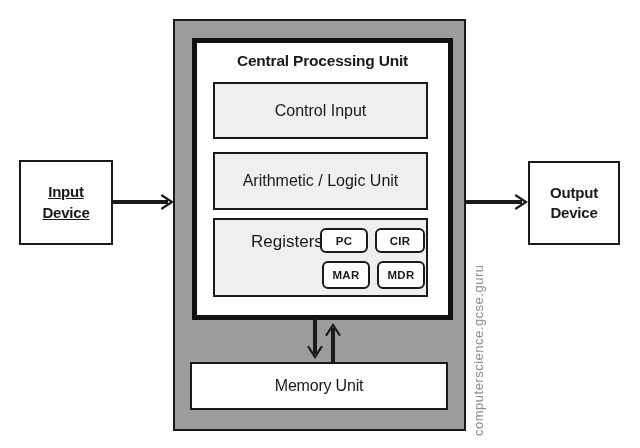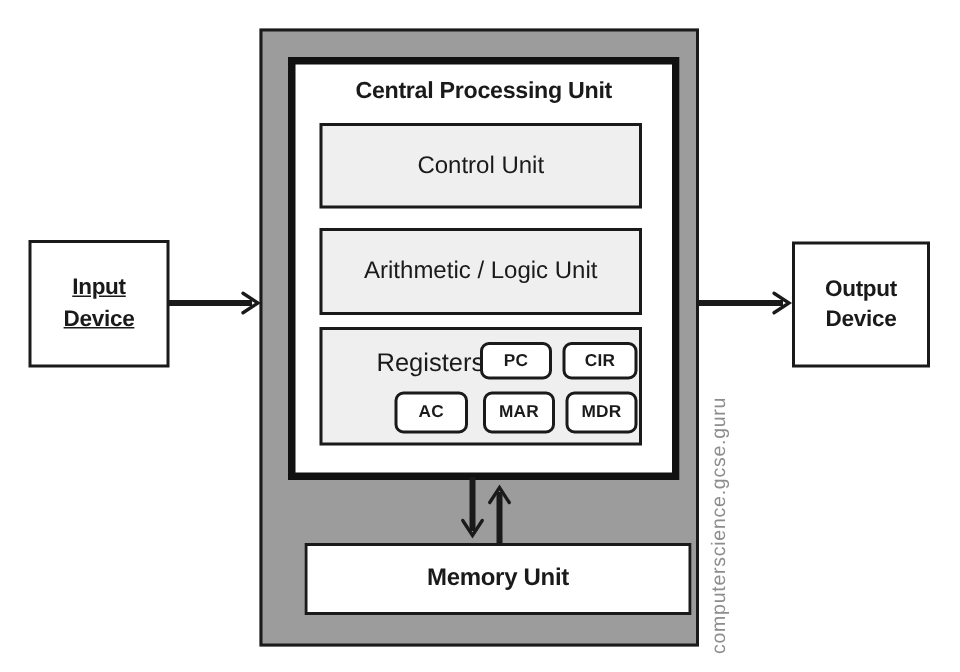--- a/index.html
+++ b/index.html
@@ -97,28 +97,28 @@
   }
   .chip.pc  { left: 105px; top: 8px;  width: 48px; height: 25px; }
   .chip.cir { left: 160px; top: 8px;  width: 50px; height: 25px; }
   .chip.ac  { left: 48px;  top: 41px; width: 49px; height: 28px; }
   .chip.mar { left: 107px; top: 41px; width: 48px; height: 28px; }
   .chip.mdr { left: 162px; top: 41px; width: 48px; height: 28px; }
 
   
   .memory-box {
     position: absolute;
-    left: 28px; top: 341px;
+    left: 15px; top: 341px;
     width: 258px; height: 48px;
     background: #ffffff;
     border: 2.5px solid #1a1a1a;
     display: flex;
     align-items: center;
     justify-content: center;
-    font-weight: bold;
+    font-weight: normal;
     font-size: 16px;
     letter-spacing: -0.2px;
   }
 
   
   .arrow-svg { position: absolute; overflow: visible; }
   .arrow-svg.input-arrow   { left: 110px; top: 192px; }
   .arrow-svg.output-arrow  { left: 463px; top: 192px; }
   .arrow-svg.vertical-arrows { left: 120px; top: 297px; }
   .arrow-shaft { stroke: #1a1a1a; stroke-width: 4;   fill: none; }
@@ -151,32 +151,31 @@
     <span>Output</span>
     <span>Device</span>
   </div>
 
   <div class="system-container">
 
     <div class="cpu-box">
       <div class="cpu-title">Central Processing Unit</div>
 
       <div class="panel control">
-        <span>Control Unit</span>
+        <span>Control Input</span>
       </div>
 
       <div class="panel alu">
         <span>Arithmetic / Logic Unit</span>
       </div>
 
       <div class="panel registers">
         <span class="registers-label">Registers</span>
         <div class="chip pc">PC</div>
         <div class="chip cir">CIR</div>
-        <div class="chip ac">AC</div>
         <div class="chip mar">MAR</div>
         <div class="chip mdr">MDR</div>
       </div>
     </div>
 
     <svg class="arrow-svg vertical-arrows" width="60" height="48" viewBox="0 0 60 48">
 
       <g>
         <line class="arrow-shaft" x1="20" y1="0" x2="20" y2="36"></line>
         <polyline class="arrow-head" points="13.5,29 20,39 26.5,29"></polyline>

